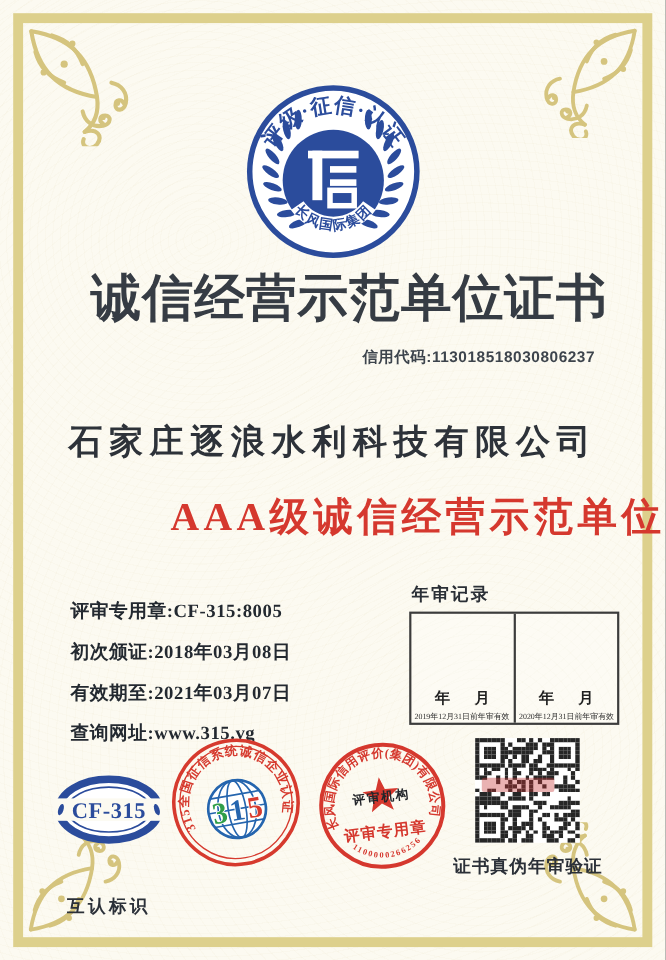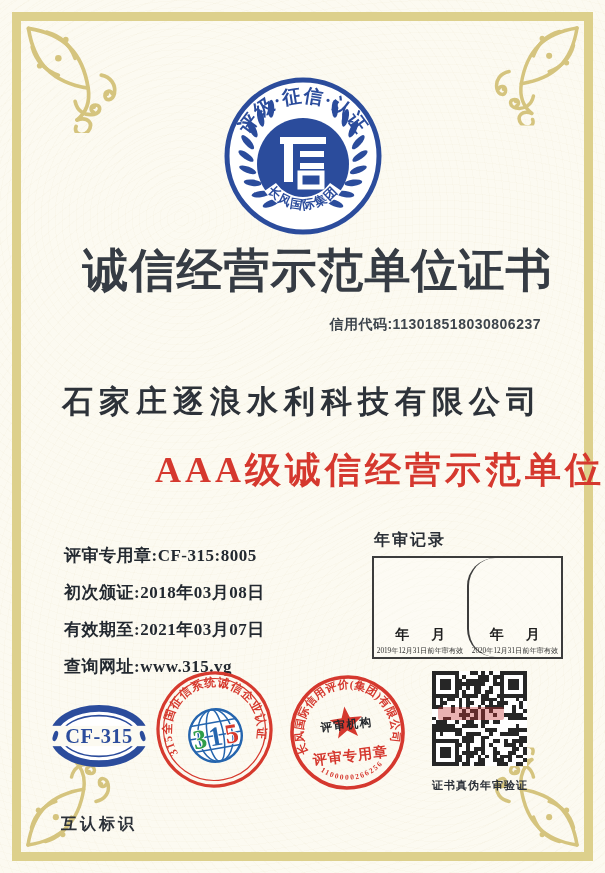--- a/index.html
+++ b/index.html
@@ -29,39 +29,39 @@
     font-family:"Liberation Sans",sans-serif;font-weight:700;font-size:31px;color:#2d3239;letter-spacing:6px;}
   .grade{position:absolute;top:446px;left:0;width:100%;text-align:right;
     font-weight:700;font-size:36px;color:#d5382e;letter-spacing:4px;}
 
   .details{position:absolute;left:64px;top:544px;}
   .detail-line{font-weight:700;font-size:17px;color:#232930;letter-spacing:.5px;margin-bottom:14px;}
 
   .review{position:absolute;left:372px;top:530px;width:191px;}
   .rev-title{font-weight:700;font-size:16px;color:#2a2f36;letter-spacing:2px;margin:0 0 5px 2px;}
   .rev-table{display:flex;border:2px solid #3c3c3c;height:99px;background:rgba(255,255,255,.25);}
-  .rev-cell{flex:1;display:flex;flex-direction:column;justify-content:flex-end;align-items:center;padding-bottom:1px;min-width:0;border-radius:28px;}
+  .rev-cell{flex:1;display:flex;flex-direction:column;justify-content:flex-end;align-items:center;padding-bottom:1px;min-width:0;}
   .rev-cell + .rev-cell{border-left:2px solid #3c3c3c;}
   .ym{font-weight:700;font-size:14px;color:#1f1f1f;margin-bottom:1px;}
   .ym .m{margin-left:22px;}
   .note{font-size:8px;color:#2c2c2c;white-space:nowrap;transform:scale(.9);transform-origin:center bottom;}
 
   .cf{position:absolute;left:48px;top:704px;width:102px;height:64px;}
   .cf-caption{position:absolute;left:40px;top:774px;width:118px;text-align:center;
     font-weight:700;font-size:16px;color:#2b3038;letter-spacing:3px;margin-top:40px;}
   .globe{position:absolute;left:154px;top:669px;width:121px;height:121px;transform:rotate(-10deg);}
   .seal{position:absolute;left:287px;top:672px;width:121px;height:121px;transform:rotate(-7deg);}
 
   .qr{position:absolute;left:432px;top:671px;width:95px;height:95px;background:#fff;}
   .qr-grid{display:grid;grid-template-columns:repeat(25,1fr);grid-template-rows:repeat(25,1fr);width:95px;height:95px;}
   .qr-grid .q{background:#fff;}
   .qr-grid .q.on{background:#262626;}
   .qr-red{position:absolute;left:6%;top:38%;width:70%;height:14%;background:rgba(198,52,52,.38);border-radius:2px;}
   .qr-caption{position:absolute;left:410px;top:778px;width:140px;text-align:center;
-    font-weight:700;font-size:11px;color:#2b3038;letter-spacing:1px;}
+    font-weight:700;font-size:16px;color:#2b3038;letter-spacing:1px;}
 
   svg text{font-family:"Liberation Serif",serif;}
 </style>
 </head>
 <body>
 
 <div class="paper">
 
   <div class="frame"></div>
 

